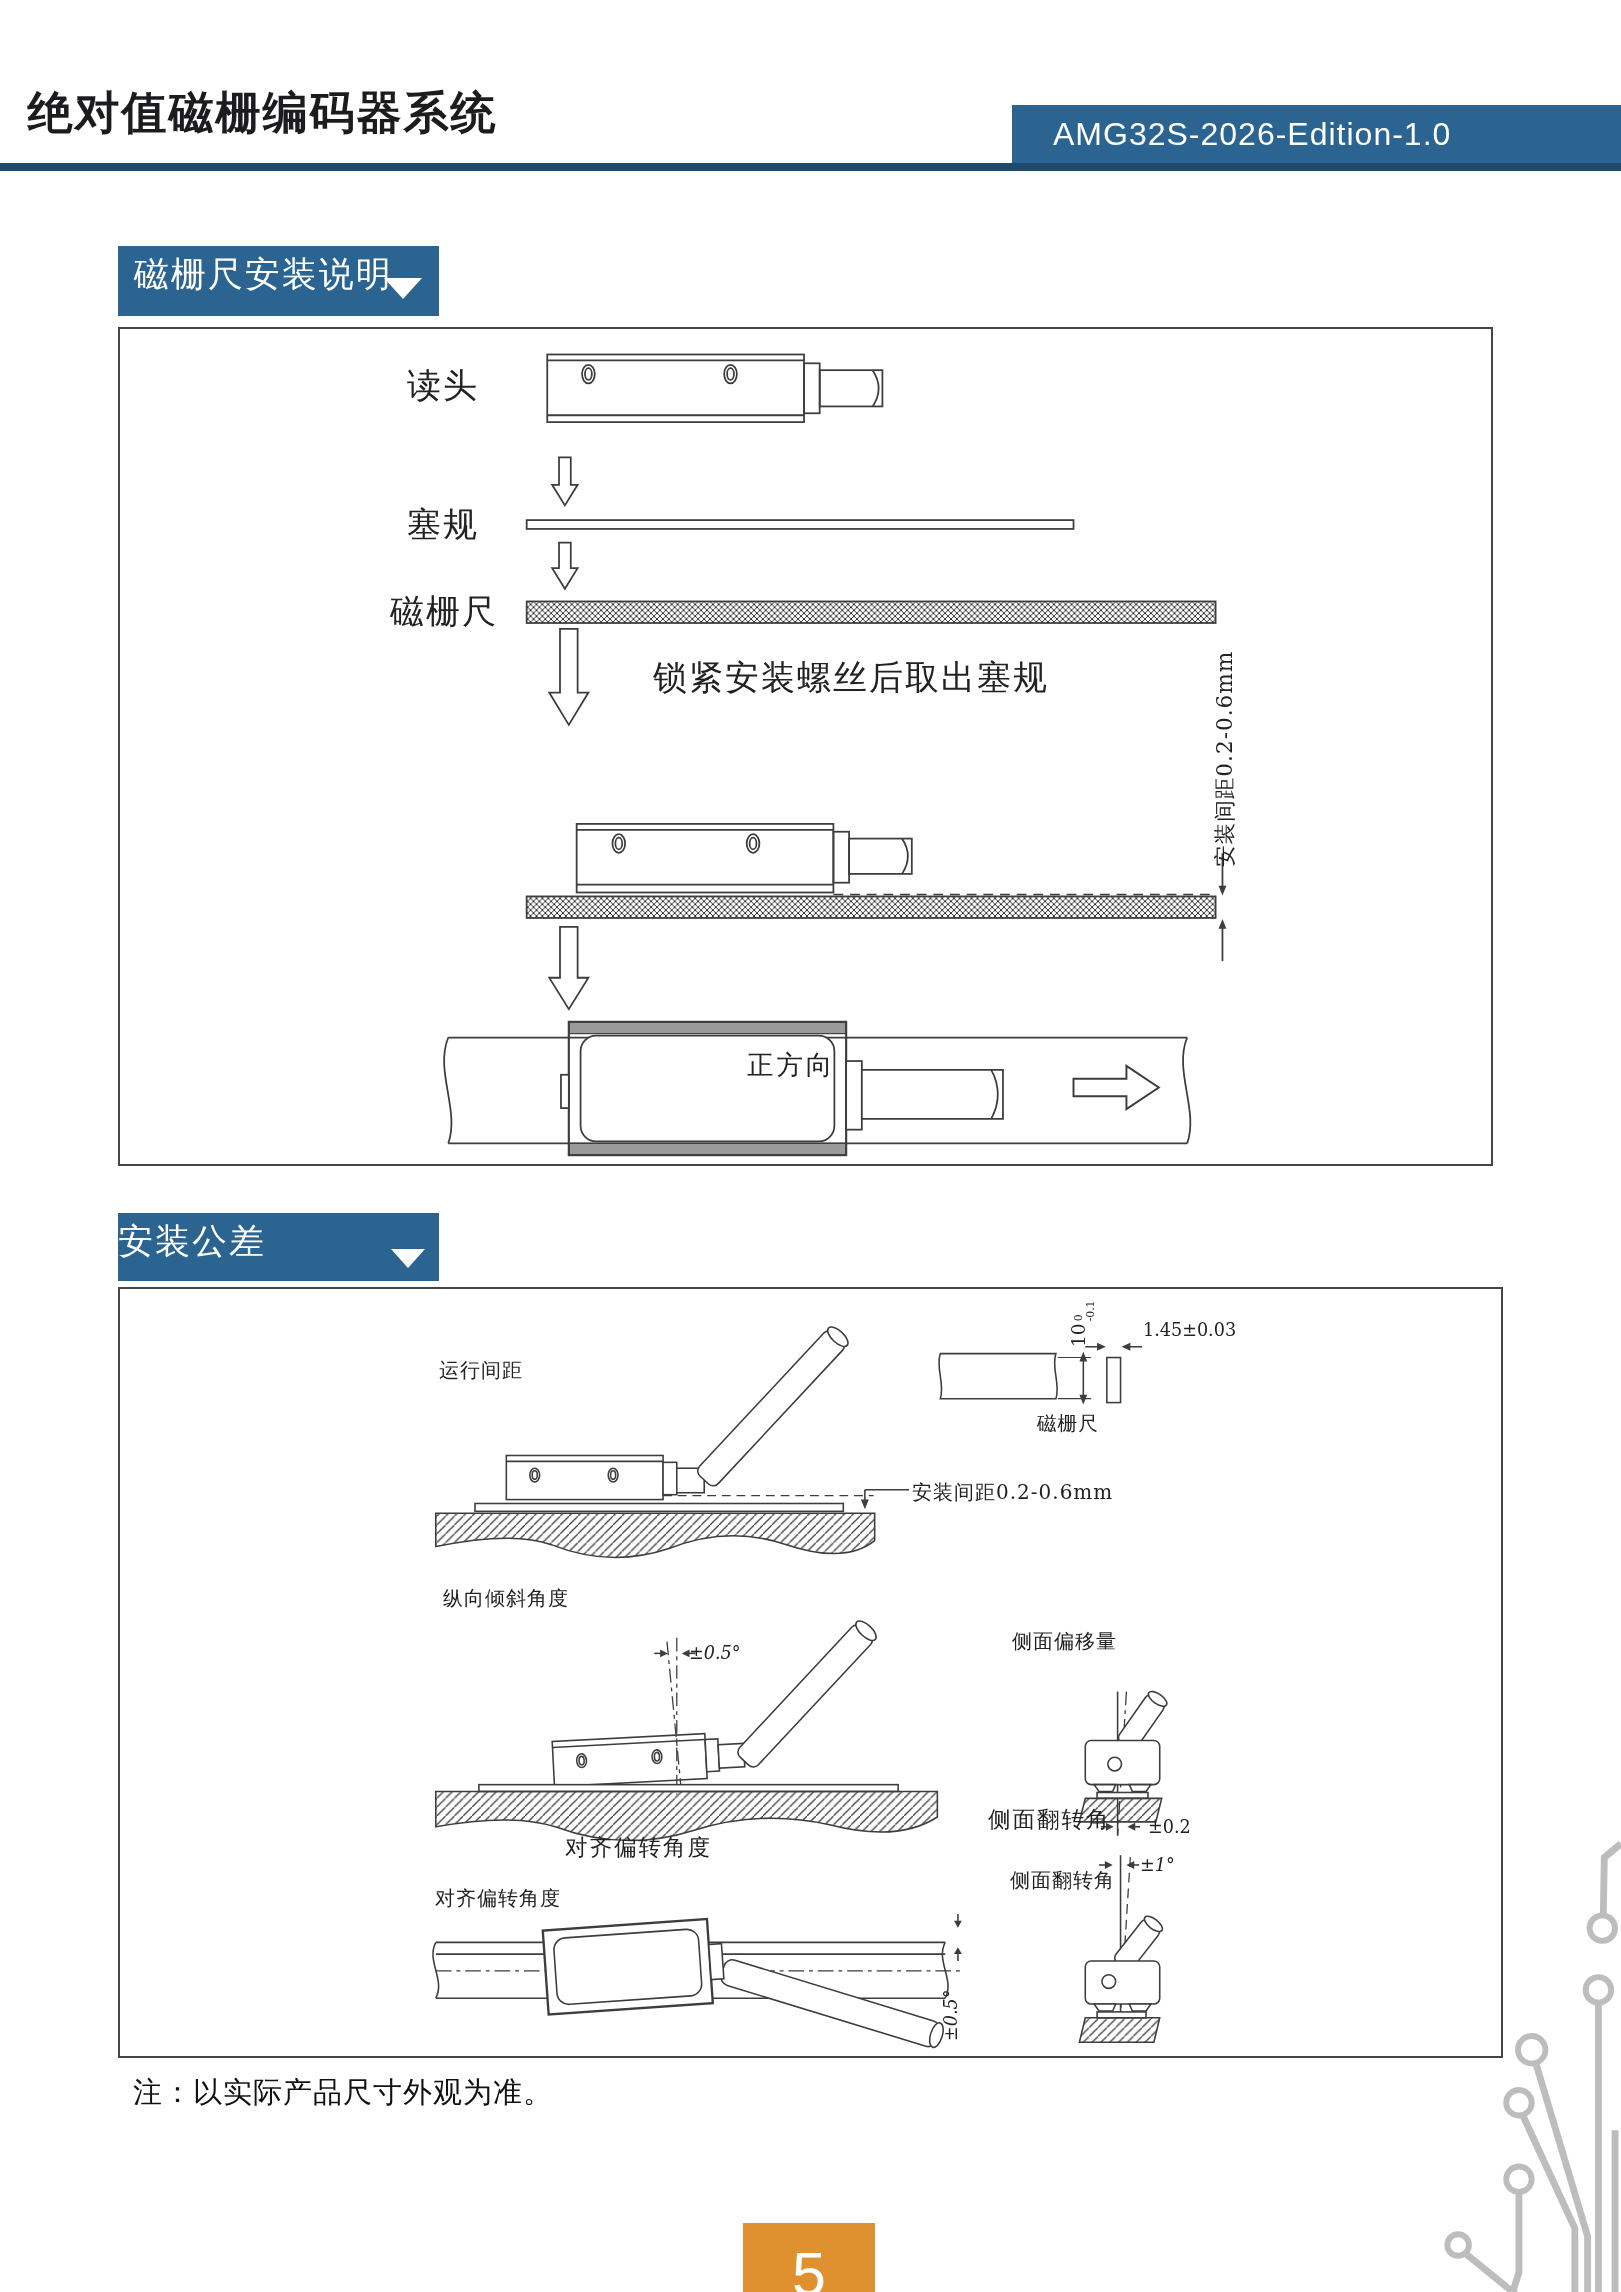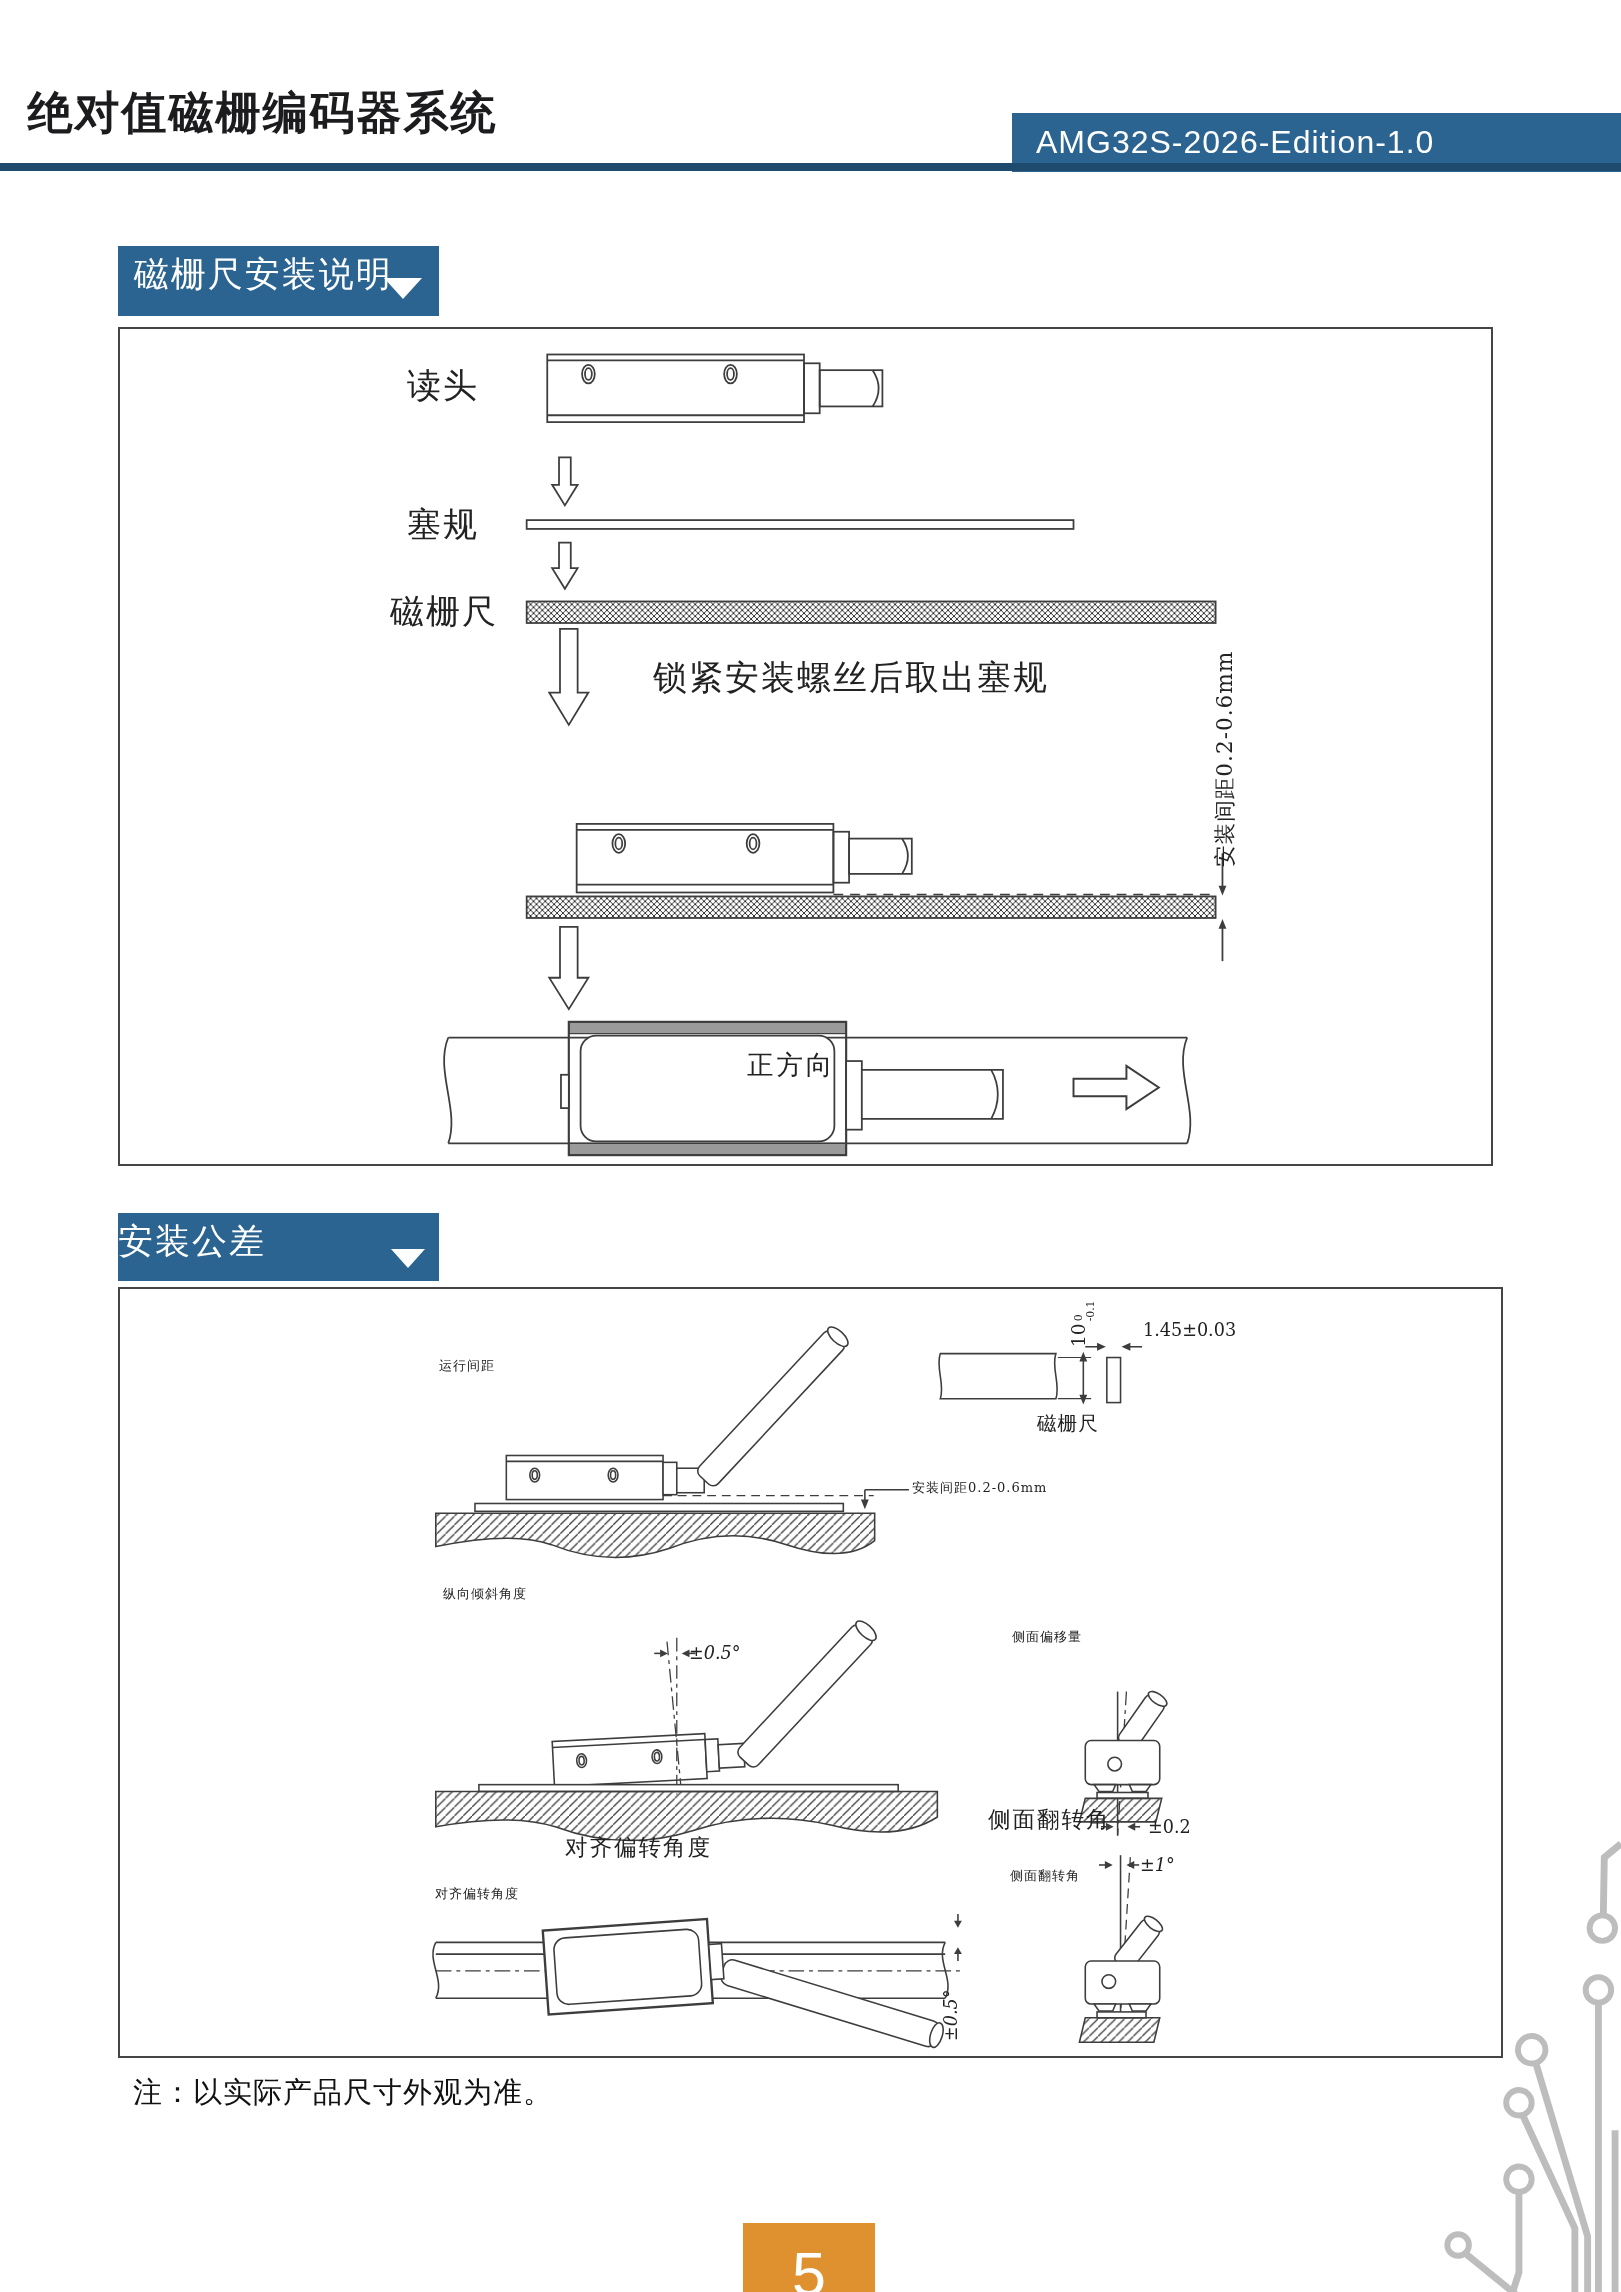--- a/index.html
+++ b/index.html
@@ -1,40 +1,40 @@
 <!DOCTYPE html>
 <html><head>
 <meta charset="utf-8">
 <style>
   html,body{margin:0;padding:0;background:#ffffff;}
   .page{position:relative;width:1621px;height:2293px;background:#fff;overflow:hidden;
         font-family:"Liberation Sans","DejaVu Sans",sans-serif;color:#1a1a1a;margin-top:32px;}
   .abs{position:absolute;}
   
   .hdr-title{left:27.4px;top:51px;font-size:45px;font-weight:bold;letter-spacing:2px;color:#1c1c1e;}
-  .hdr-badge{left:1012px;top:81px;width:609px;height:59px;background:#2b6491;color:#fff;
-             display:flex;align-items:center;padding-left:24px;box-sizing:border-box;
+  .hdr-badge{left:1012px;top:73px;width:609px;height:59px;background:#2b6491;color:#fff;
+             display:flex;align-items:center;padding-left:41px;box-sizing:border-box;
              font-size:32px;letter-spacing:1px;}
   .hdr-rule{left:0;top:131px;width:1621px;height:7.8px;background:#1d4a6d;}
   
   .sec-box{background:#2b6491;color:#fff;font-size:35px;letter-spacing:2px;}
   .sec1{left:118px;top:214px;width:321px;height:70px;line-height:55px;padding-left:15.7px;box-sizing:border-box;}
   .sec2{left:118px;top:1181px;width:321px;height:68px;line-height:56px;text-align:left;}
   .tri{width:0;height:0;border-left:19.6px solid transparent;border-right:19.6px solid transparent;
        border-top:21.6px solid #ffffff;}
   .tri1{left:384px;top:246px;}
   .tri2{left:391px;top:1217px;}
   
   .frame{border:2px solid #454545;background:#fff;box-sizing:border-box;}
   .box1{left:118px;top:295px;width:1375px;height:839px;}
   .box2{left:118px;top:1255px;width:1385px;height:771px;}
   
   .cadL{font-family:"DejaVu Serif","Liberation Serif",serif;color:#222;}
   .big1{font-size:34px;letter-spacing:2px;}
-  .small2{font-size:13px;letter-spacing:1px;}
+  .small2{font-size:20px;letter-spacing:1px;}
   .mid2{font-size:22.5px;letter-spacing:2px;}
   .dim{font-size:17.6px;}
   .ital{font-style:italic;}
   .vrot{transform:rotate(-90deg);transform-origin:0 0;white-space:nowrap;}
   .tolstack{display:inline-flex;flex-direction:column;font-size:10.8px;line-height:1.1;vertical-align:2.9px;margin-left:2px;}
   
   .note{left:133px;top:2041px;font-size:29px;letter-spacing:1px;color:#111;text-align:center;}
   
   .f-blue{left:0;top:2264px;width:743px;height:28px;background:#2b6491;}
   .f-obox{left:743px;top:2191px;width:132px;height:102px;background:#e0912f;color:#fff;

